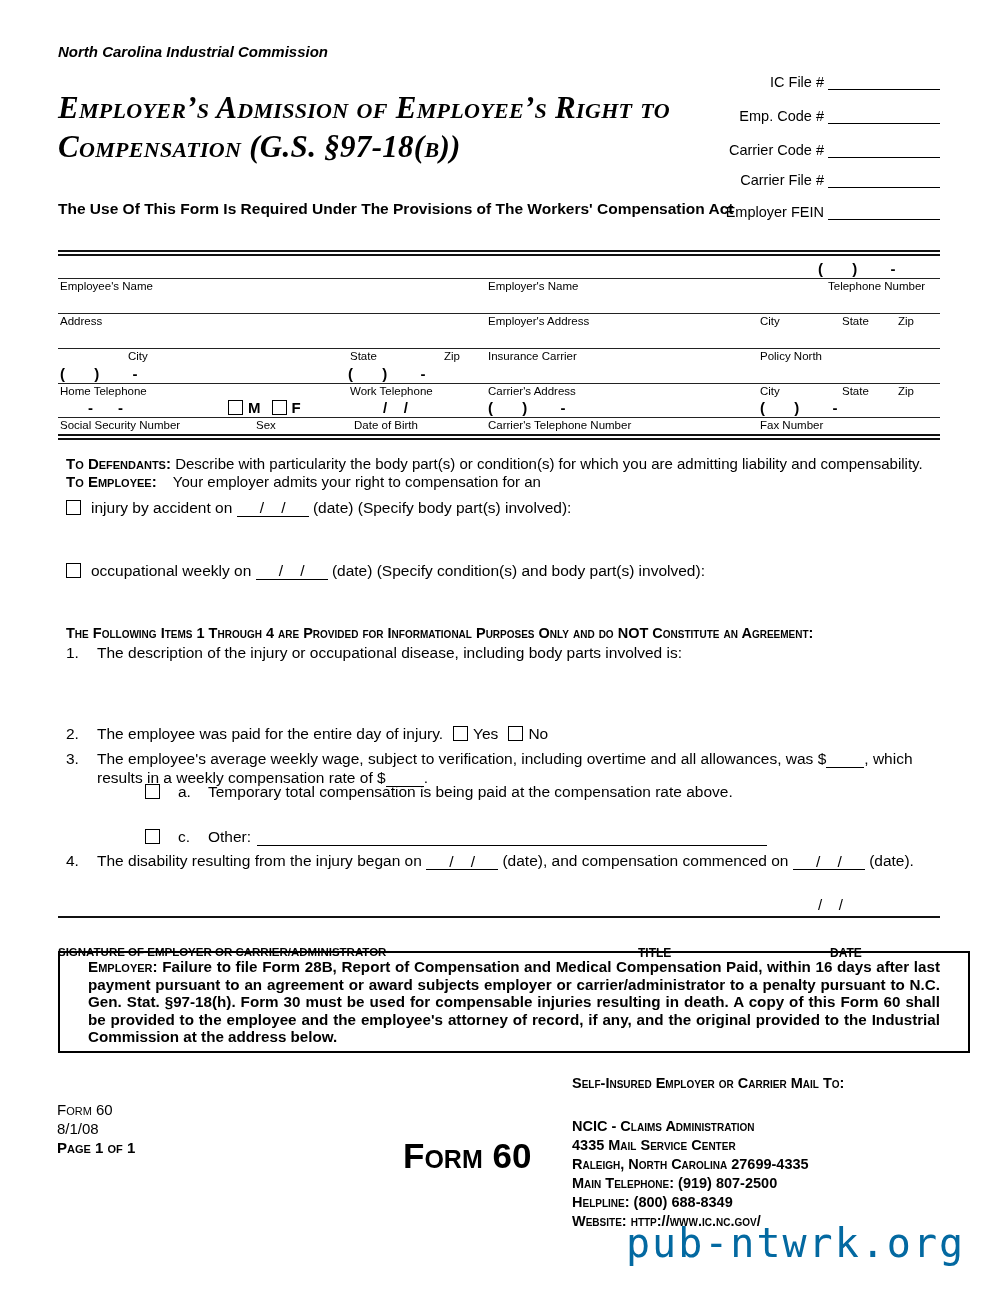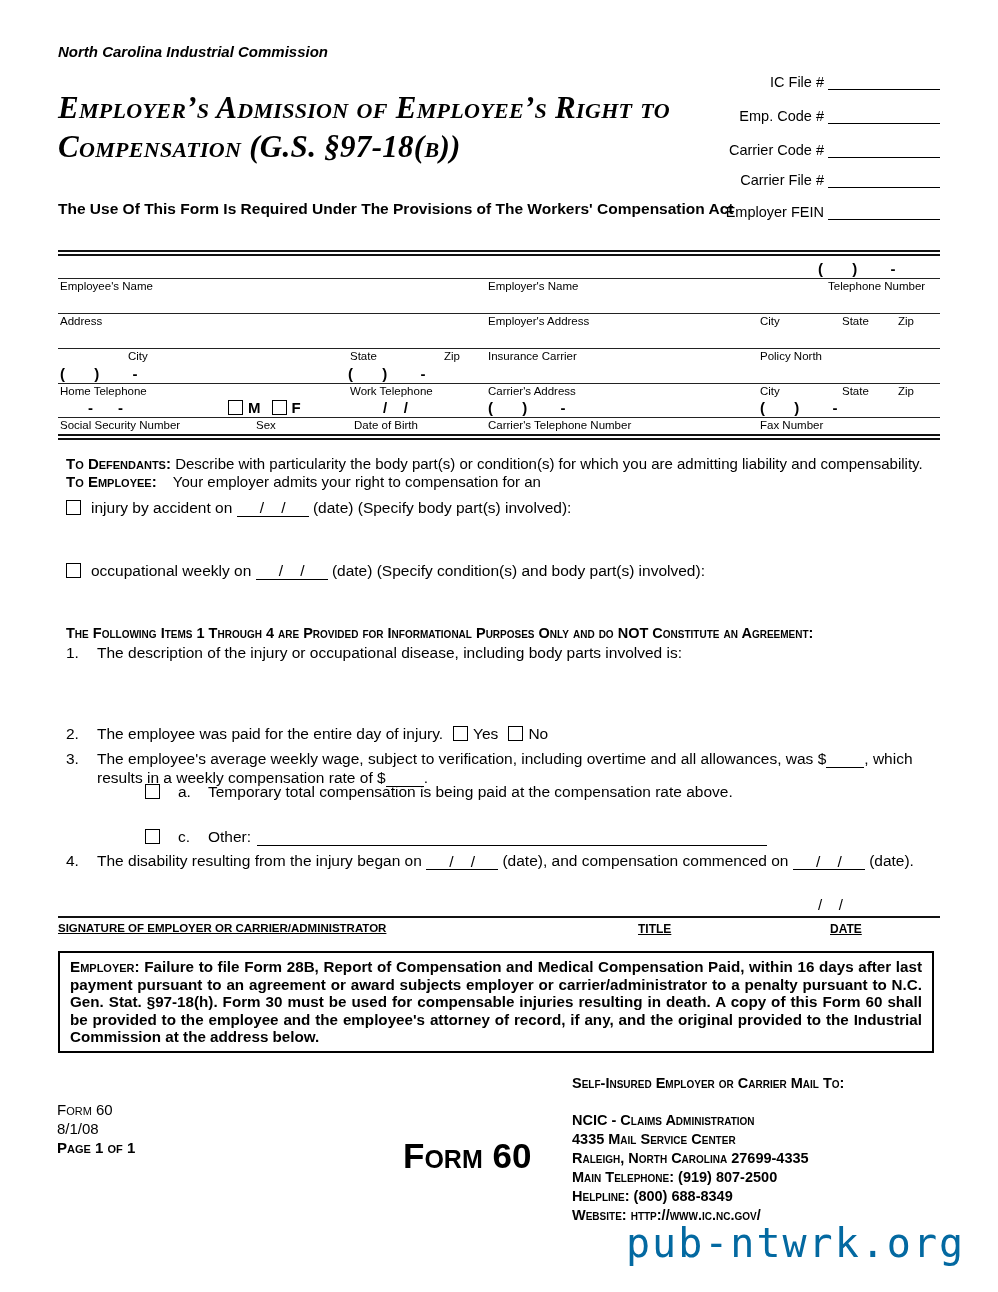--- a/index.html
+++ b/index.html
@@ -49,35 +49,35 @@
   .item .num { width:31px; flex:0 0 31px; }
   .item .ibody { flex:1; }
   .inline-cb { margin:0 5px 0 10px; }
   .sub { position:absolute; left:145px; right:40px; font-size:15.5px; }
   .sub .cb { margin-right:18px; }
   .sub .letter { display:inline-block; width:30px; }
 
   
   .sig-datehint { left:818px; top:896px; font-size:15px; white-space:pre; }
   .sig-line { left:58px; right:58px; top:916px; border-top:2px solid #111; }
-  .sig-label { position:absolute; top:922px; font-weight:bold;text-decoration:underline; }
+  .sig-label { position:absolute; top:946px; font-weight:bold; }
   .sig-name { left:58px; font-size:11.5px; }
   .sig-title { left:638px; font-size:12px; }
   .sig-date { left:830px; font-size:12px; }
 
   
   .notice-box { left:58px; top:951px; width:852px; border:2px solid #000;
-    padding:5px 10px; font-size:15.2px; font-weight:bold; line-height:17.5px; text-align:justify; }
+    padding:5px 28px; font-size:15.2px; font-weight:bold; line-height:17.5px; text-align:justify; }
 
   
   .f-left { left:57px; top:1100px; font-size:15px; line-height:19px; font-variant:small-caps; }
   .f-left .bold { font-weight:bold; }
   .f-big { left:403px; top:1136px; font-size:35px; font-weight:bold; font-variant:small-caps; }
   .f-right { left:572px; top:1074px; font-size:14.5px; font-weight:bold; font-variant:small-caps; line-height:19px; }
-  .f-right .mail-heading { margin-bottom:18px; }
+  .f-right .mail-heading { margin-bottom:24px; }
   .watermark { left:626px; top:1220px; font-family:"DejaVu Sans Mono", monospace;
     font-size:40px; color:#0369a1; letter-spacing:2px; }
 </style>
 </head>
 <body>
 
 <div class="page">
 
   <div class="abs commission">North Carolina Industrial Commission</div>
   <div class="abs form-title">

